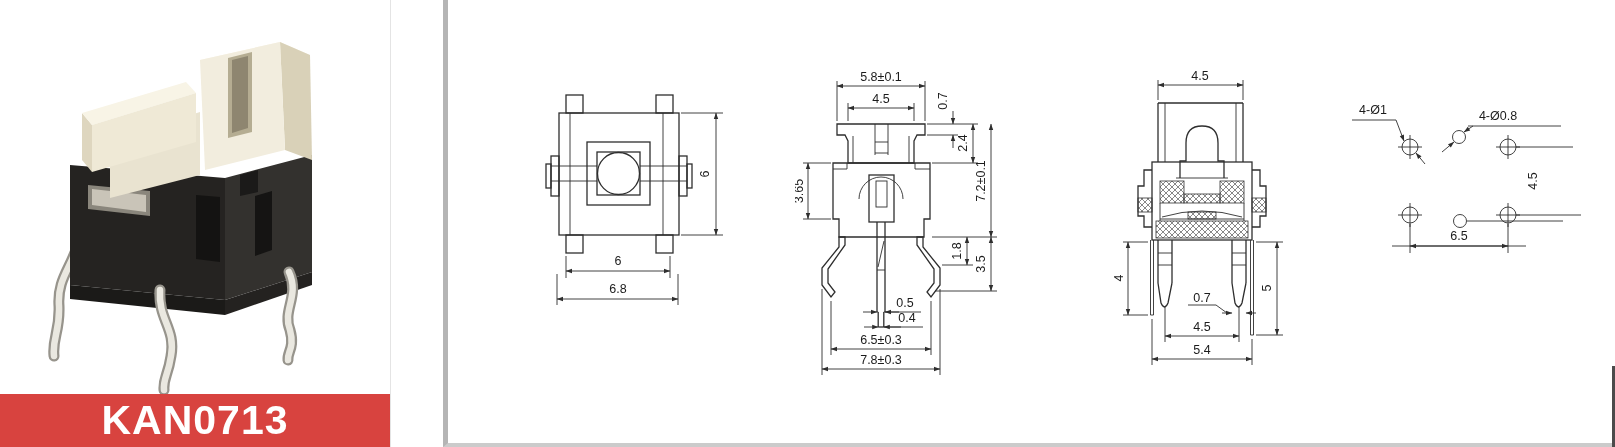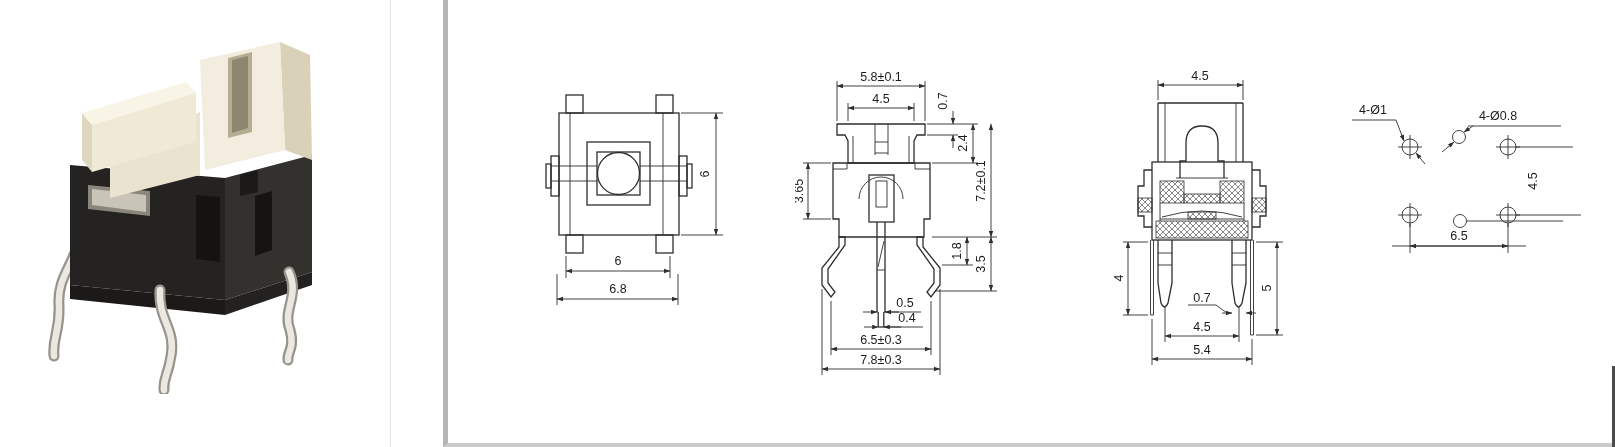--- a/index.html
+++ b/index.html
@@ -59,20 +59,23 @@
 
       <g>
         <path d="M160,290 C158,320 176,328 171,356 C168,376 163,378 164,390" stroke="#97948c" stroke-width="11" fill="none" stroke-linecap="round"></path>
         <path d="M160,290 C158,320 176,328 171,356 C168,376 163,378 164,390" stroke="#eae8e0" stroke-width="6.5" fill="none" stroke-linecap="round"></path>
       </g>
       <g>
         <path d="M289,272 C300,296 282,310 290,330 C295,348 287,352 288,360" stroke="#97948c" stroke-width="11" fill="none" stroke-linecap="round"></path>
         <path d="M289,272 C300,296 282,310 290,330 C295,348 287,352 288,360" stroke="#eae8e0" stroke-width="6.5" fill="none" stroke-linecap="round"></path>
       </g>
     </svg>
+    <div class="model-banner" style="background:#d8433f">
+      <span>KAN0713</span>
+    </div>
   </div>
   <div class="photo-panel-edge"></div>
 
   <div class="drawing-panel"></div>
   <div class="dark-edge"></div>
 
   <svg style="left:460px;top:60px" width="300" height="250" viewBox="0 0 300 250">
     <defs>
       <marker id="mT" viewBox="0 0 10 10" refX="9.5" refY="5" markerWidth="10" markerHeight="7" orient="auto">
         <path d="M0,1.5 L10,5 L0,8.5 Z" fill="#2e2e2e"></path>

